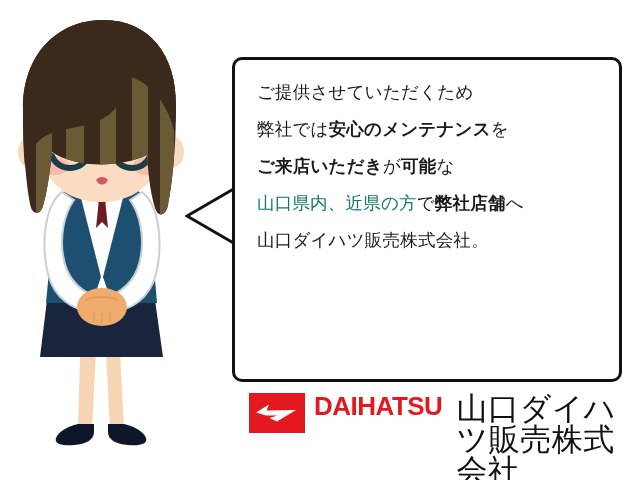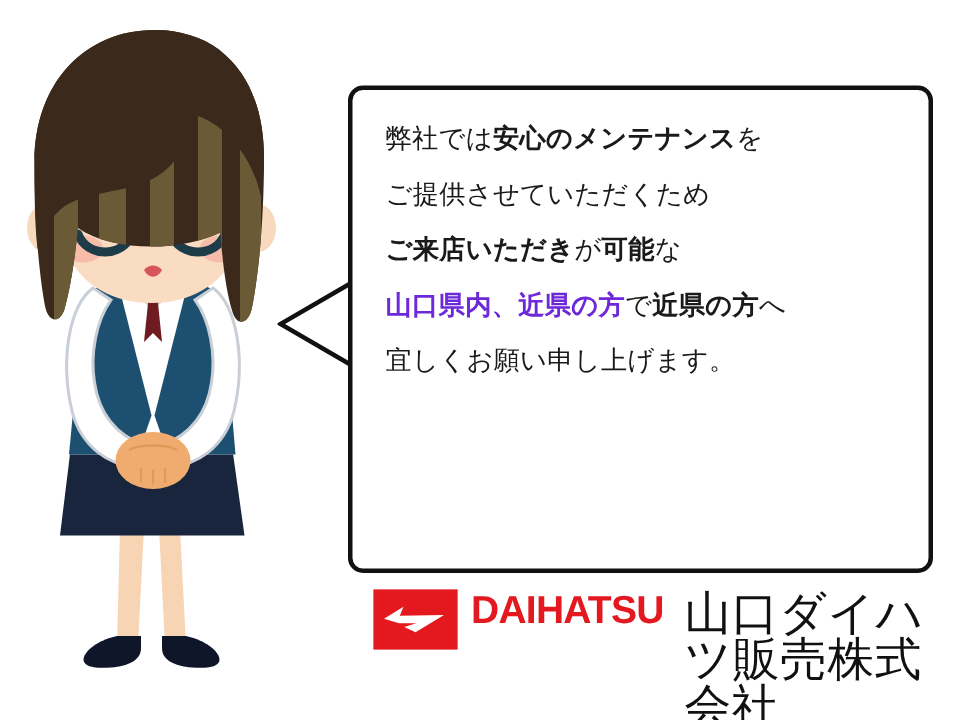--- a/index.html
+++ b/index.html
@@ -53,21 +53,21 @@
     top: 14px;
     right: 14px;
     color: #1a1a1a;
     font-size: 17.5px;
     line-height: 37px;
     letter-spacing: 0.2px;
     white-space: nowrap;
   }
   .line { height: 37px; }
   .b { font-weight: bold; }
-  .red { color: #6d28d9; font-weight: bold; }
+  .red { color: #0f766e; font-weight: normal; }
 
   
   #logo-row {
     position: absolute;
     left: 249px;
     top: 393px;
     display: flex;
     align-items: flex-start;
   }
   #logo-mark {
@@ -213,40 +213,40 @@
       <path d="M52 2 L52 60 L52 60 L2 31 Z" fill="#ffffff" stroke="none"></path>
       <path d="M52 2 L2 31 L52 60" fill="#ffffff" stroke="#111111" stroke-width="3" stroke-linejoin="miter" stroke-linecap="butt"></path>
       <rect x="50" y="1" width="6" height="60" fill="#ffffff"></rect>
     </svg>
   </div>
 
   <div id="speech-bubble">
     <div class="bubble-text">
 
       <div class="line">
+        <span>ご提供させていただくため</span>
+      </div>
+
+      <div class="line">
         <span>弊社では</span><span class="b">安心のメンテナンス</span><span>を</span>
       </div>
 
       <div class="line">
-        <span>ご提供させていただくため</span>
-      </div>
-
-      <div class="line">
         <span class="b">ご来店いただき</span><span>が</span><span class="b">可能</span><span>な</span>
       </div>
 
       <div class="line">
-        <span class="red">山口県内、近県の方</span><span>で</span><span class="b">近県の方</span><span>へ</span>
-      </div>
-
-
-
-
-      <div class="line">
-        <span>宜しくお願い申し上げます。</span>
+        <span class="red">山口県内、近県の方</span><span>で</span><span class="b">弊社店舗</span><span>へ</span>
+      </div>
+
+
+
+
+      <div class="line">
+        <span>山口ダイハツ販売株式会社。</span>
       </div>
 
     </div>
   </div>
 
   <div id="logo-row">
     <span id="logo-mark">
       <svg viewBox="0 0 56 40" width="56" height="40">
         <rect x="0" y="0" width="56" height="40" fill="#e3191f"></rect>
         <path d="M7 19.5 L20 11.5 L17.5 17.5 L47 17 L28 28.5 L20.5 25 L28.5 22.5 L17 22.5 Z" fill="#ffffff"></path>

